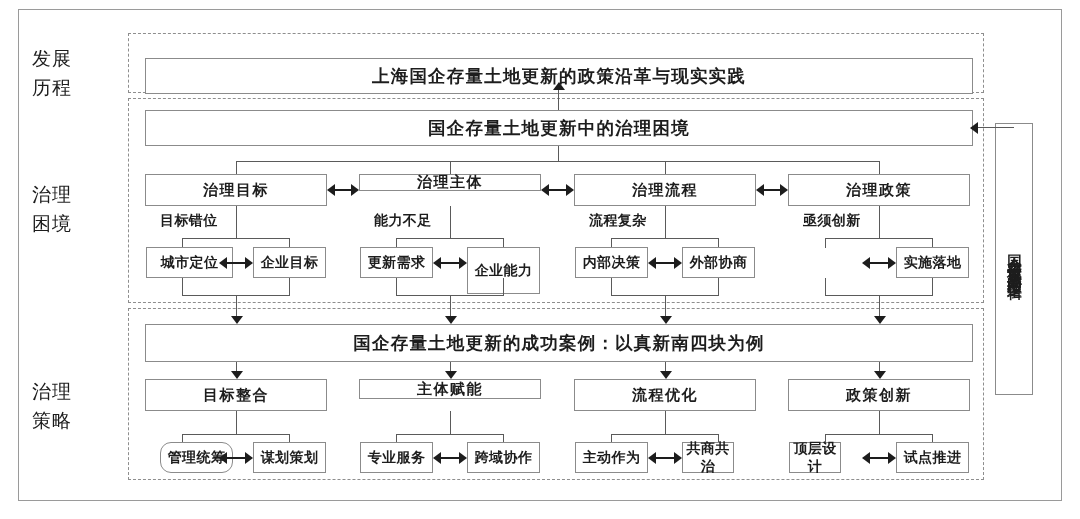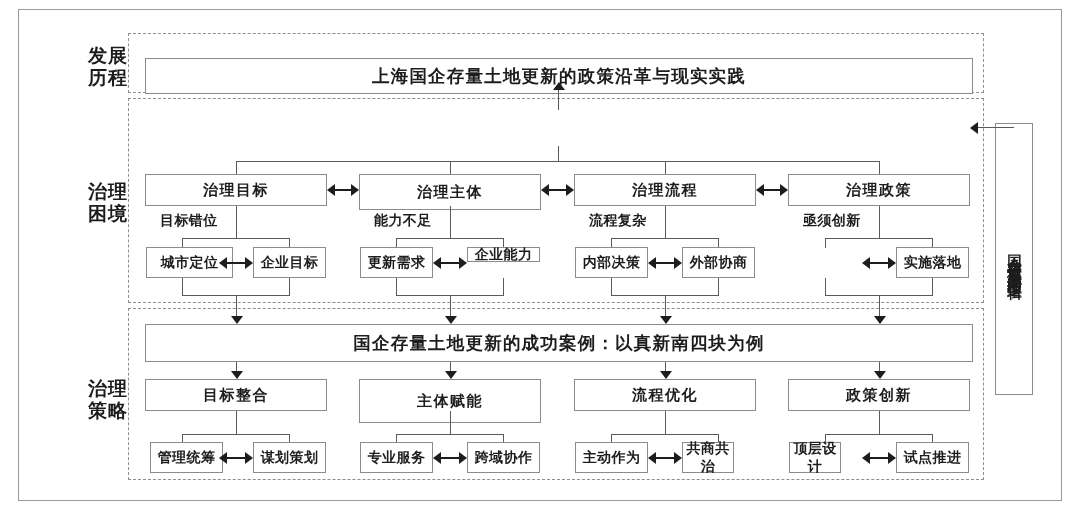--- a/index.html
+++ b/index.html
@@ -18,25 +18,25 @@
     left:18px;top:9px;
     width:1044px;height:492px;
     border:1.5px solid #9a9a9a;
     box-sizing:border-box;
   }
 
   
   .stage-label{
     position:absolute;
     width:96px;
-    text-align:right;
+    text-align:left;
     font-size:19px;
-    line-height:22px;
+    line-height:29px;
     color:#1c1c1c;
-    font-weight:700;
+    font-weight:400;
     letter-spacing:1px;
     white-space:pre-line;
   }
 
   
   .dashed-sec{
     position:absolute;
     border:1.3px dashed #8e8e8e;
     box-sizing:border-box;
     background:transparent;
@@ -131,32 +131,33 @@
 
   <div class="dashed-sec" style="left:128px;top:33px;width:856px;height:60px;"></div>
   <div class="dashed-sec" style="left:128px;top:98px;width:856px;height:205px;"></div>
   <div class="dashed-sec" style="left:128px;top:308px;width:856px;height:172px;"></div>
 
   <div class="bx title" style="left:145px;top:45px;width:828px;height:36px;margin-top:13px;">上海国企存量土地更新的政策沿革与现实实践</div>
 
   <div class="ln lnv" style="left:558px;top:88px;height:22px;"></div>
   <div class="ar ar-up" style="left:553px;top:82px;"></div>
 
+  <div class="bx title" style="left:145px;top:110px;width:828px;height:36px;">国企存量土地更新中的治理困境</div>
 
   <div class="ln lnv" style="left:558px;top:146px;height:16px;"></div>
 
   <div class="ln lnh" style="left:236px;top:161px;width:644px;"></div>
 
   <div class="ln lnv" style="left:236px;top:161px;height:14px;"></div>
   <div class="ln lnv" style="left:450px;top:161px;height:14px;"></div>
   <div class="ln lnv" style="left:665px;top:161px;height:14px;"></div>
   <div class="ln lnv" style="left:879px;top:161px;height:14px;"></div>
 
   <div class="bx cat" style="left:145px;top:174px;width:182px;height:32px;">治理目标</div>
-  <div class="bx cat" style="left:359px;top:174px;width:182px;height:36px;">治理主体</div>
+  <div class="bx cat" style="left:359px;top:174px;width:182px;height:17px;">治理主体</div>
   <div class="bx cat" style="left:574px;top:174px;width:182px;height:32px;">治理流程</div>
   <div class="bx cat" style="left:788px;top:174px;width:182px;height:32px;">治理政策</div>
 
   <div class="dbl-arrow" style="left:327px;top:184px;width:32px;">
     <span class="hl"></span>
       <span class="shaft"></span>
       <span class="hr"></span>
   </div>
   <div class="dbl-arrow" style="left:541px;top:184px;width:33px;">
     <span class="hl"></span>
@@ -184,21 +185,21 @@
     <span class="hl"></span>
       <span class="shaft"></span>
       <span class="hr"></span>
   </div>
 
   <div class="ln lnv" style="left:450px;top:206px;height:33px;"></div>
   <div class="ln lnh" style="left:396px;top:238px;width:108px;"></div>
   <div class="ln lnv" style="left:396px;top:238px;height:10px;"></div>
   <div class="ln lnv" style="left:503px;top:238px;height:10px;"></div>
   <div class="bx leaf" style="left:360px;top:247px;width:73px;height:31px;">更新需求</div>
-  <div class="bx leaf" style="left:467px;top:247px;width:73px;height:15px;">企业能力</div>
+  <div class="bx leaf" style="left:467px;top:247px;width:73px;height:47px;">企业能力</div>
   <div class="dbl-arrow" style="left:433px;top:257px;width:34px;">
     <span class="hl"></span>
       <span class="shaft"></span>
       <span class="hr"></span>
   </div>
 
   <div class="ln lnv" style="left:665px;top:206px;height:33px;"></div>
   <div class="ln lnh" style="left:611px;top:238px;width:108px;"></div>
   <div class="ln lnv" style="left:611px;top:238px;height:10px;"></div>
   <div class="ln lnv" style="left:718px;top:238px;height:10px;"></div>
@@ -250,29 +251,29 @@
   <div class="ln lnv" style="left:236px;top:362px;height:13px;"></div>
   <div class="ar ar-down" style="left:231px;top:371px;"></div>
   <div class="ln lnv" style="left:450px;top:362px;height:13px;"></div>
   <div class="ar ar-down" style="left:445px;top:371px;"></div>
   <div class="ln lnv" style="left:665px;top:362px;height:13px;"></div>
   <div class="ar ar-down" style="left:660px;top:371px;"></div>
   <div class="ln lnv" style="left:879px;top:362px;height:13px;"></div>
   <div class="ar ar-down" style="left:874px;top:371px;"></div>
 
   <div class="bx cat" style="left:145px;top:379px;width:182px;height:32px;">目标整合</div>
-  <div class="bx cat" style="left:359px;top:379px;width:182px;height:44px;">主体赋能</div>
+  <div class="bx cat" style="left:359px;top:379px;width:182px;height:20px;">主体赋能</div>
   <div class="bx cat" style="left:574px;top:379px;width:182px;height:32px;">流程优化</div>
   <div class="bx cat" style="left:788px;top:379px;width:182px;height:32px;">政策创新</div>
 
   <div class="ln lnv" style="left:236px;top:411px;height:24px;"></div>
   <div class="ln lnh" style="left:182px;top:434px;width:108px;"></div>
   <div class="ln lnv" style="left:182px;top:434px;height:9px;"></div>
   <div class="ln lnv" style="left:289px;top:434px;height:9px;"></div>
-  <div class="bx leaf" style="left:150px;top:442px;width:73px;height:31px;">管理统筹</div>
+  <div class="bx leaf" style="left:160px;top:442px;width:73px;height:31px;border-radius:11px;">管理统筹</div>
   <div class="bx leaf" style="left:253px;top:442px;width:73px;height:31px;">谋划策划</div>
   <div class="dbl-arrow" style="left:219px;top:452px;width:34px;">
     <span class="hl"></span>
       <span class="shaft"></span>
       <span class="hr"></span>
   </div>
 
   <div class="ln lnv" style="left:450px;top:411px;height:24px;"></div>
   <div class="ln lnh" style="left:396px;top:434px;width:108px;"></div>
   <div class="ln lnv" style="left:396px;top:434px;height:9px;"></div>

